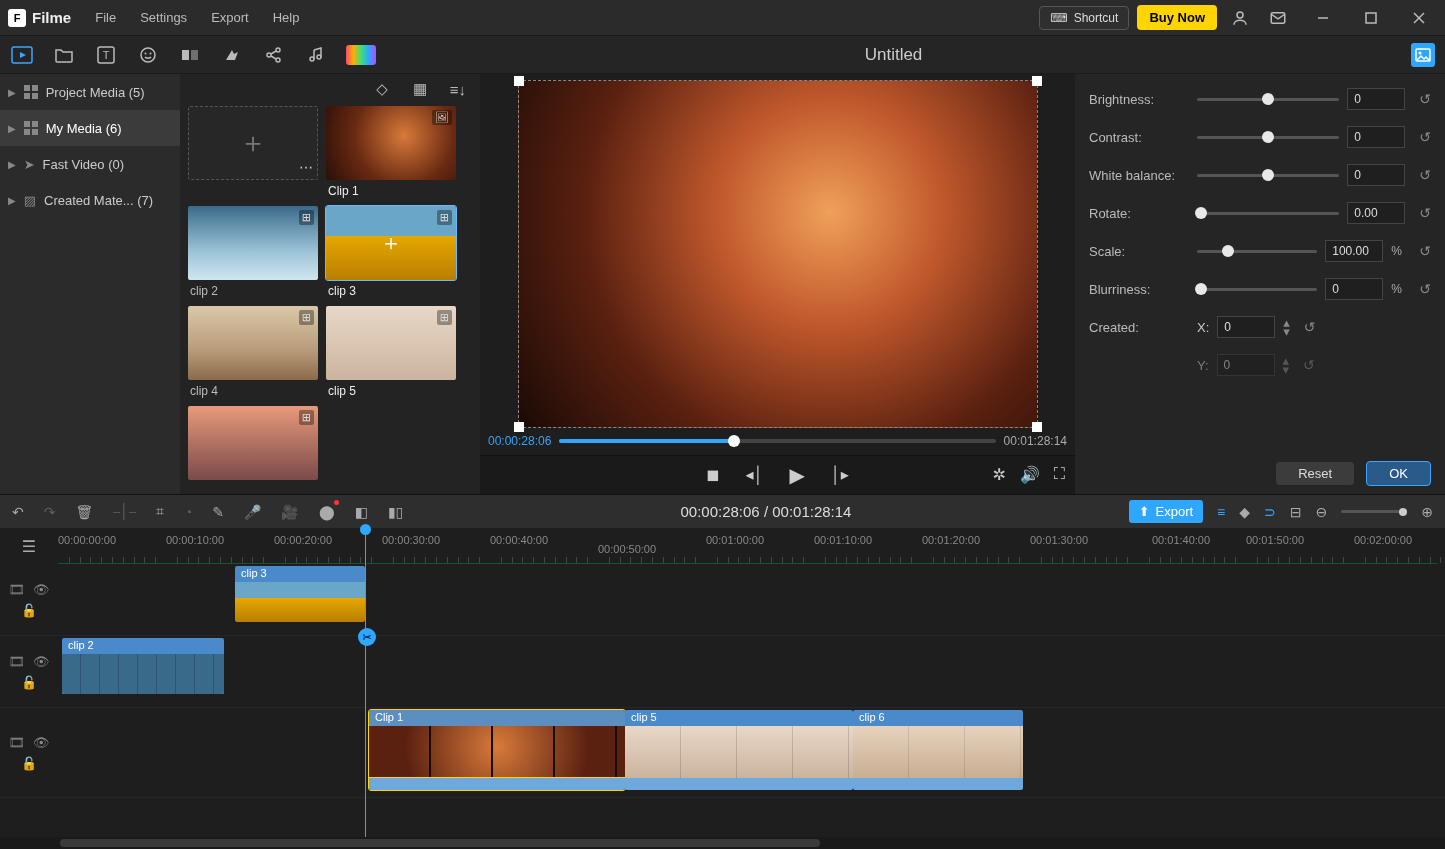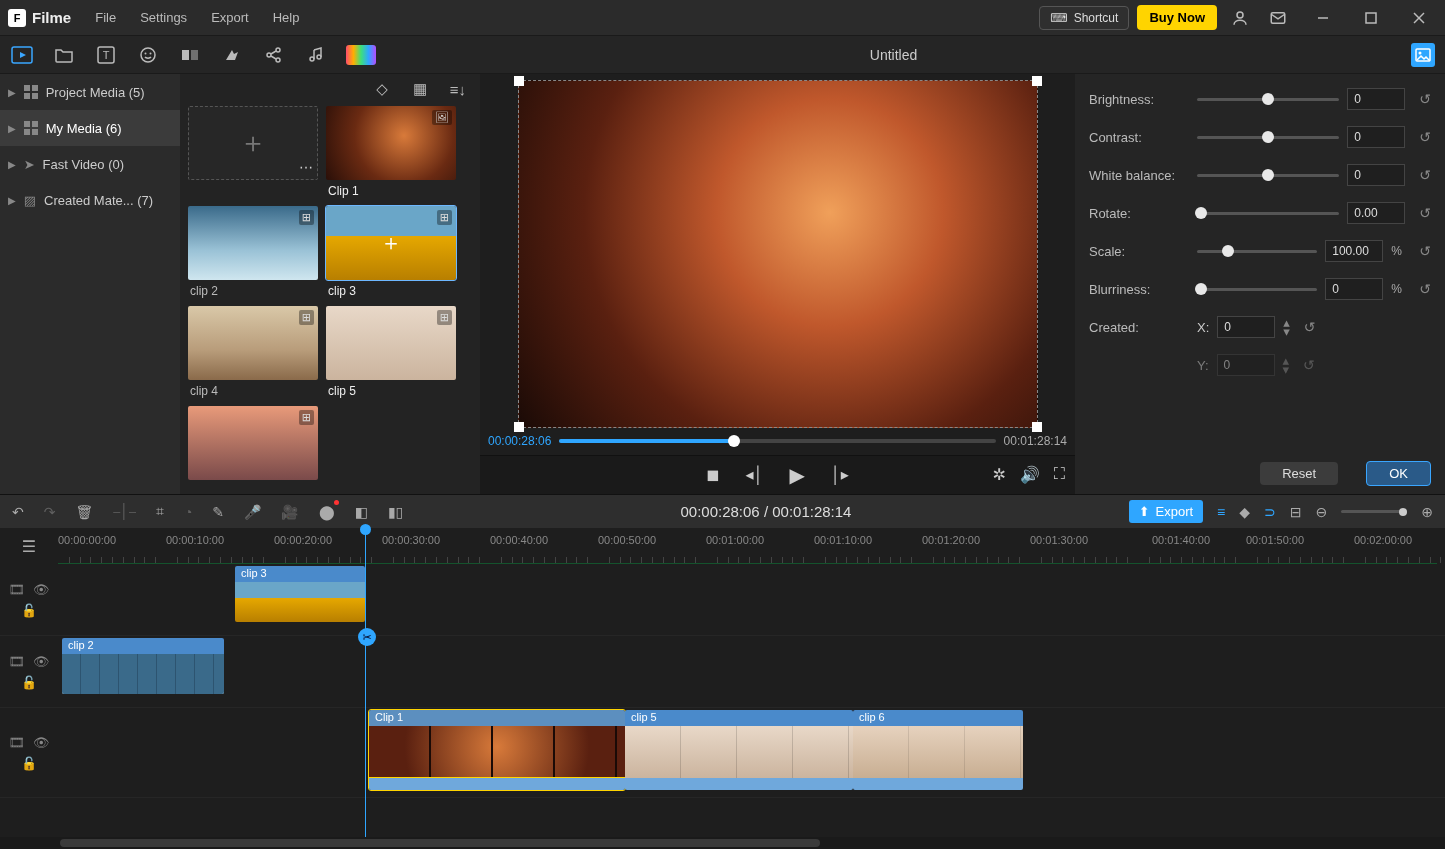--- a/index.html
+++ b/index.html
@@ -15,21 +15,21 @@
 .shortcut-btn { background: #2f2f2f; border: 1px solid #555; border-radius: 4px; padding: 4px 10px; color:#ddd; display:flex; align-items:center; gap:6px; font-size:12px;}
 .buy-btn { background: #ffd400; color: #000; border-radius: 4px; padding: 5px 12px; font-weight: 600; font-size: 13px;}
 .title-icon-btn { width: 30px; height: 30px; display:flex; align-items:center; justify-content:center; color:#bbb; cursor:pointer; }
 .win-btn { width: 36px; height: 30px; display:flex; align-items:center; justify-content:center; color:#bbb; cursor:pointer; margin-left:4px;}
 
 
 .toolstrip { height: 38px; background: #252525; display:flex; align-items:center; padding:0 10px; gap: 18px; border-bottom:1px solid #1a1a1a;}
 .tool-icon { width:24px; height:24px; display:flex; align-items:center; justify-content:center; color:#bbb; cursor:pointer; font-size:15px;}
 .tool-icon.active { color:#3aa6ff; }
 .rainbow { width:30px; height:20px; background: linear-gradient(90deg,#ff4d6d,#ffae00,#3de07a,#2fa6ff,#b24dff); border-radius:3px;}
-.proj-title { flex:1; text-align:center; color:#ccc; font-size:14px; }
+.proj-title { flex:1; text-align:center; color:#ccc; font-size:17px; }
 .pic-icon { width:24px; height:24px; background:#2fa6ff; border-radius:3px; margin-left:auto; display:flex; align-items:center; justify-content:center; font-size:13px;}
 
 
 .main { display:flex; height: 420px; }
 
 
 .sidebar { width: 180px; background:#2b2b2b; display:flex; flex-direction:column; }
 .side-item { height:36px; display:flex; align-items:center; gap:8px; padding:0 8px; color:#ccc; cursor:pointer; font-size:13px;}
 .side-item.active { background:#3b3b3b; color:#fff; }
 .side-item .tri { font-size:10px; color:#888;}
@@ -85,21 +85,21 @@
 .prop-body { flex:1; overflow:auto; padding:14px 14px 4px 14px; display:flex; flex-direction:column; gap:16px;}
 .prop-row { display:flex; align-items:center; gap:8px;}
 .prop-label { width:100px; color:#bbb; font-size:13px;}
 .slider { flex:1; height:3px; background:#555; border-radius:2px; position:relative;}
 .slider .k { position:absolute; top:50%; width:12px; height:12px; background:#e8e8e8; border-radius:50%; transform:translate(-50%,-50%);}
 .valbox { width:58px; height:22px; background:#1f1f1f; border:1px solid #444; color:#ddd; font-size:12px; display:flex; align-items:center; padding:0 6px;}
 .pct { width:14px; color:#aaa; font-size:12px;}
 .reset-icn { color:#888; font-size:14px; cursor:pointer; margin-left:6px;}
 .offset-row { display:flex; align-items:center; gap:8px;}
 .offset-row .valbox { width:58px; }
-.prop-footer { height:42px; display:flex; align-items:center; justify-content:flex-end; gap:28px; padding:0 14px;}
+.prop-footer { height:42px; display:flex; align-items:center; justify-content:flex-end; gap:12px; padding:0 14px;}
 .btn { padding:4px 22px; border-radius:4px; font-size:13px; cursor:pointer;}
 .btn-reset { background:#3c3c3c; color:#ddd; }
 .btn-ok { background:#2a5a88; border:1px solid #3aa6ff; color:#fff; }
 
 
 .tl-toolbar { height:34px; background:#2e2e2e; display:flex; align-items:center; padding:0 12px; gap:20px; border-top:1px solid #111;}
 .tl-toolbar .ico { color:#aaa; font-size:14px; cursor:pointer;}
 .tl-toolbar .time-display { flex:1; text-align:center; color:#ddd; font-size:15px;}
 .tl-toolbar .export-btn { background:#2fa6ff; color:#fff; border-radius:3px; padding:4px 10px; font-size:13px; display:flex; align-items:center; gap:6px; cursor:pointer;}
 .tl-toolbar .right { display:flex; align-items:center; gap:14px;}
@@ -513,21 +513,21 @@
         <span class="tick" style="left: 432px;">00:00:40:00</span>
         <div class="minor" style="left: 442.8px;"></div>
         <div class="minor" style="left: 453.6px;"></div>
         <div class="minor" style="left: 464.4px;"></div>
         <div class="minor" style="left: 475.2px;"></div>
         <div class="minor" style="left: 486px;"></div>
         <div class="minor" style="left: 496.8px;"></div>
         <div class="minor" style="left: 507.6px;"></div>
         <div class="minor" style="left: 518.4px;"></div>
         <div class="minor" style="left: 529.2px;"></div>
-        <span class="tick" style="left: 540px;">00:00:50:00</span>
+        <span class="tick" style="left: 540px; margin-top: 9px;">00:00:50:00</span>
         <div class="minor" style="left: 550.8px;"></div>
         <div class="minor" style="left: 561.6px;"></div>
         <div class="minor" style="left: 572.4px;"></div>
         <div class="minor" style="left: 583.2px;"></div>
         <div class="minor" style="left: 594px;"></div>
         <div class="minor" style="left: 604.8px;"></div>
         <div class="minor" style="left: 615.6px;"></div>
         <div class="minor" style="left: 626.4px;"></div>
         <div class="minor" style="left: 637.2px;"></div>
         <span class="tick" style="left: 648px;">00:01:00:00</span>

